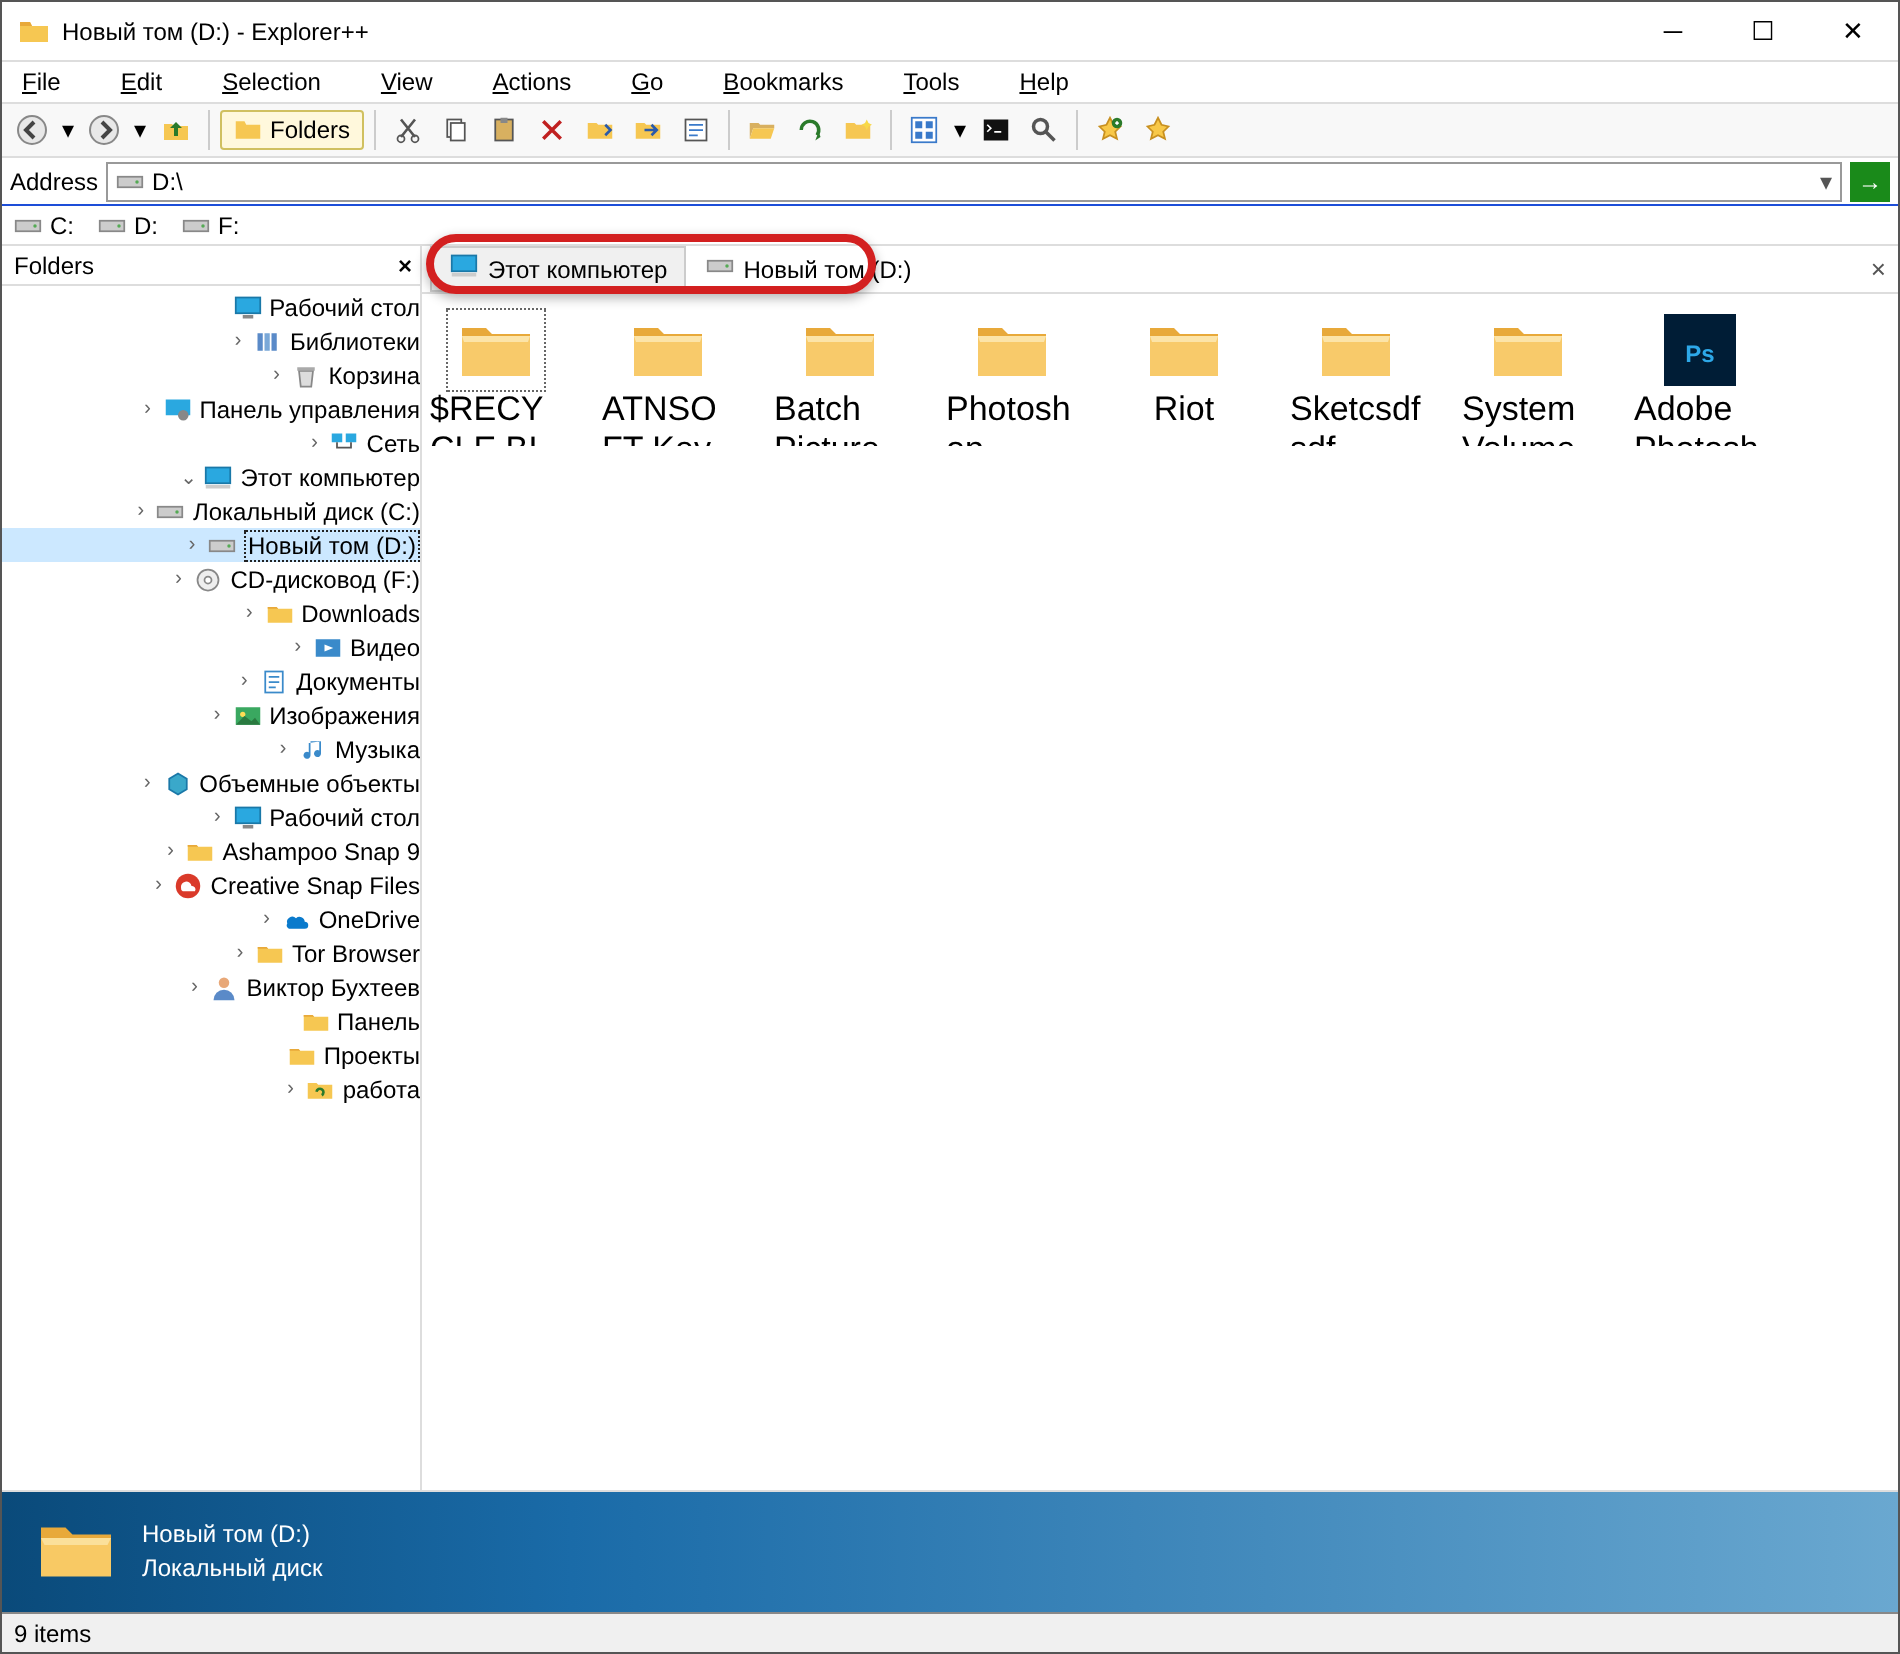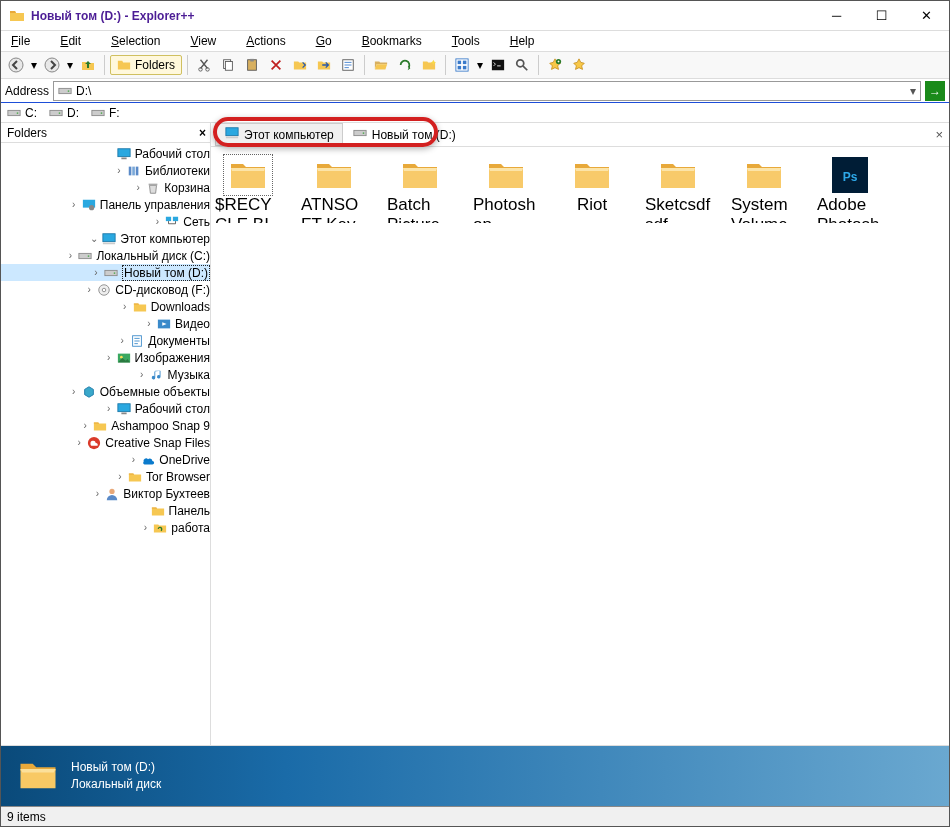--- a/index.html
+++ b/index.html
@@ -1,20 +1,20 @@
 <!DOCTYPE html>
 <html><head>
 <meta charset="utf-8">
 <style>
 * { box-sizing: border-box; margin: 0; padding: 0; font-family: "Segoe UI", Tahoma, sans-serif; font-size: 12px; }
 body { background: #fff; }
 .window { width: 950px; height: 827px; background: #fff; border: 1px solid #555; display: flex; flex-direction: column; position: relative; margin: 0; }
 .titlebar { height: 30px; background: #fff; display: flex; align-items: center; padding-left: 8px; border-bottom: 1px solid #ddd; }
 .titlebar .title-icon { width: 16px; height: 16px; margin-right: 6px; }
-.titlebar .title { flex: 1; font-size: 12px; color: #4c1d95; font-weight: bold; }
+.titlebar .title { flex: 1; font-size: 12px; color: #000000; }
 .win-controls { display: flex; height: 30px; }
 .win-controls div { width: 45px; display: flex; align-items: center; justify-content: center; color: #000; font-size: 13px; }
 .menubar { height: 20px; display: flex; align-items: center; padding: 0 4px; gap: 18px; }
 .menubar span { padding: 2px 6px; cursor: default; }
 .menubar span u { text-decoration: underline; }
 .toolbar { height: 28px; border-top: 1px solid #ddd; border-bottom: 1px solid #ddd; display: flex; align-items: center; padding: 0 4px; gap: 2px; background: #f8f8f8; }
 .tb-btn { width: 22px; height: 22px; display: inline-flex; align-items: center; justify-content: center; cursor: default; border-radius: 2px; }
 .tb-sep { width: 1px; height: 20px; background: #ccc; margin: 0 3px; }
 .tb-folders { display: inline-flex; align-items: center; gap: 4px; padding: 2px 6px; border: 1px solid #d0c060; background: #fff8dc; border-radius: 2px; }
 .addressbar { height: 24px; display: flex; align-items: center; border-bottom: 1px solid #1d4ed8; padding: 0 4px; gap: 4px; }
@@ -472,20 +472,30 @@
             <span class="tw"></span>
             <span class="node-icon">
               <svg width="16" height="14" viewBox="0 0 16 16">
                 <path class="folder-svg" d="M1 4h5l1 1h8v8H1z"></path>
                 <path fill="#e8a93a" d="M1 4h5l1 1H1z"></path>
               </svg>
             </span>
             <span class="node-label">Панель</span>
           </div>
           <div class="tree-node" style="padding-left: 20px;">
+            <span class="tw"></span>
+            <span class="node-icon">
+              <svg width="16" height="14" viewBox="0 0 16 16">
+                <path class="folder-svg" d="M1 4h5l1 1h8v8H1z"></path>
+                <path fill="#e8a93a" d="M1 4h5l1 1H1z"></path>
+              </svg>
+            </span>
+            <span class="node-label">Проекты</span>
+          </div>
+          <div class="tree-node" style="padding-left: 20px;">
             <span class="tw">›</span>
             <span class="node-icon">
               <svg width="16" height="14" viewBox="0 0 16 16">
                 <path class="folder-svg" d="M1 4h5l1 1h8v8H1z"></path>
                 <path d="M6 9a2 2 0 113 2" fill="none" stroke="#2a7a2a" stroke-width="1.5"></path>
               </svg>
             </span>
             <span class="node-label">работа</span>
           </div>
         </div>

